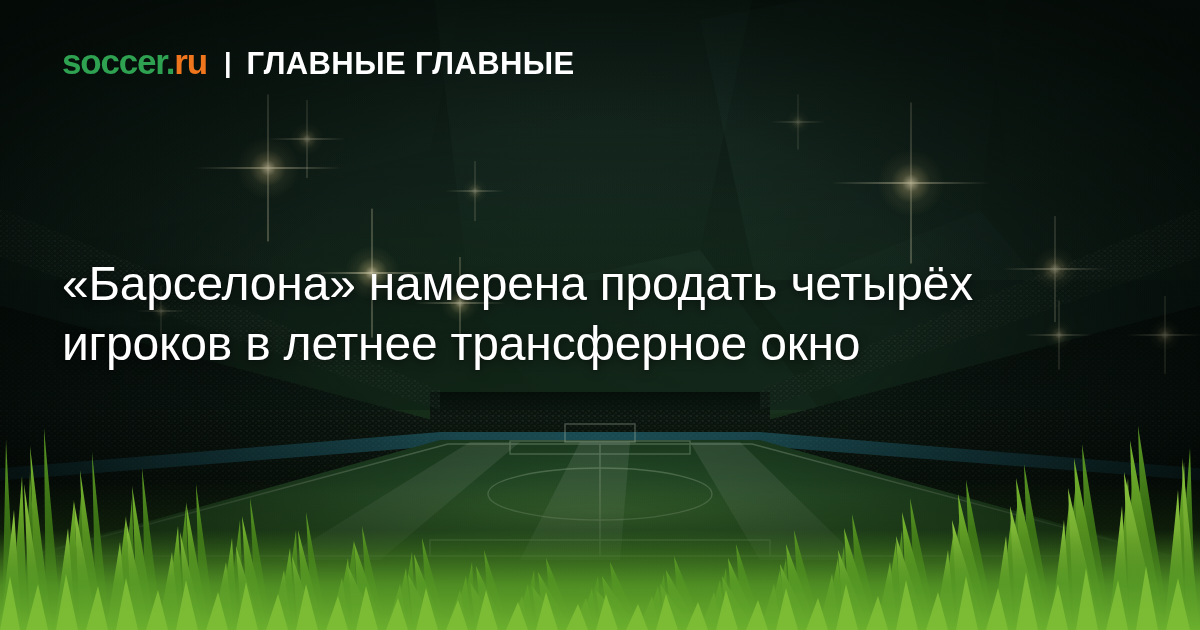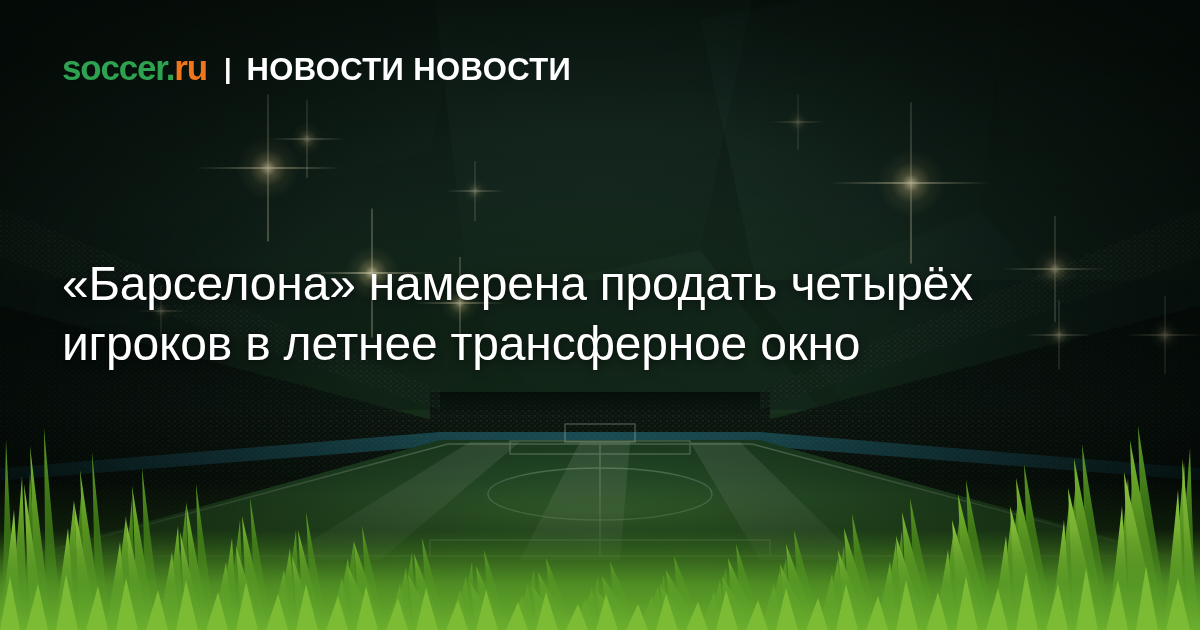--- a/index.html
+++ b/index.html
@@ -76,21 +76,21 @@
 
   
   .grass { position:absolute; left:0; right:0; bottom:0; height:250px; }
   .grass-haze {
     position:absolute; left:0; right:0; bottom:0; height:150px;
     background:linear-gradient(180deg, rgba(46,92,26,0) 0%, rgba(52,104,28,.30) 45%, rgba(66,122,32,.70) 100%);
   }
 
   
   .header {
-    position:absolute; left:62px; top:48px;
+    position:absolute; left:62px; top:42px;
     display:flex; align-items:baseline; gap:0;
     white-space:nowrap;
   }
   .logo {
     font-size:35px; font-weight:bold; letter-spacing:-1.2px;
   }
   .logo-soccer { color:#2fa252; }
   .logo-dot    { color:#2fa252; }
   .logo-ru     { color:#f0761e; }
   .hdr-sep {
@@ -446,18 +446,18 @@
           <path d="M1106,250 L1118,200 L1128,250 Z"></path>
         <path d="M1136,250 L1146,186 L1158,250 Z"></path>
           <path d="M1166,250 L1178,198 L1190,250 Z"></path>
       </g>
     </svg>
   </div>
 
   <div class="header">
     <span class="logo"><span class="logo-soccer">soccer</span><span class="logo-dot">.</span><span class="logo-ru">ru</span></span>
     <span class="hdr-sep">|</span>
-    <span class="hdr-title">НОВОСТИ НОВОСТИ</span>
+    <span class="hdr-title">ГЛАВНЫЕ ГЛАВНЫЕ</span>
   </div>
 
   <h1 class="headline">«Барселона» намерена продать четырёх игроков в летнее трансферное окно</h1>
 
 </div>
 
 </body></html>

